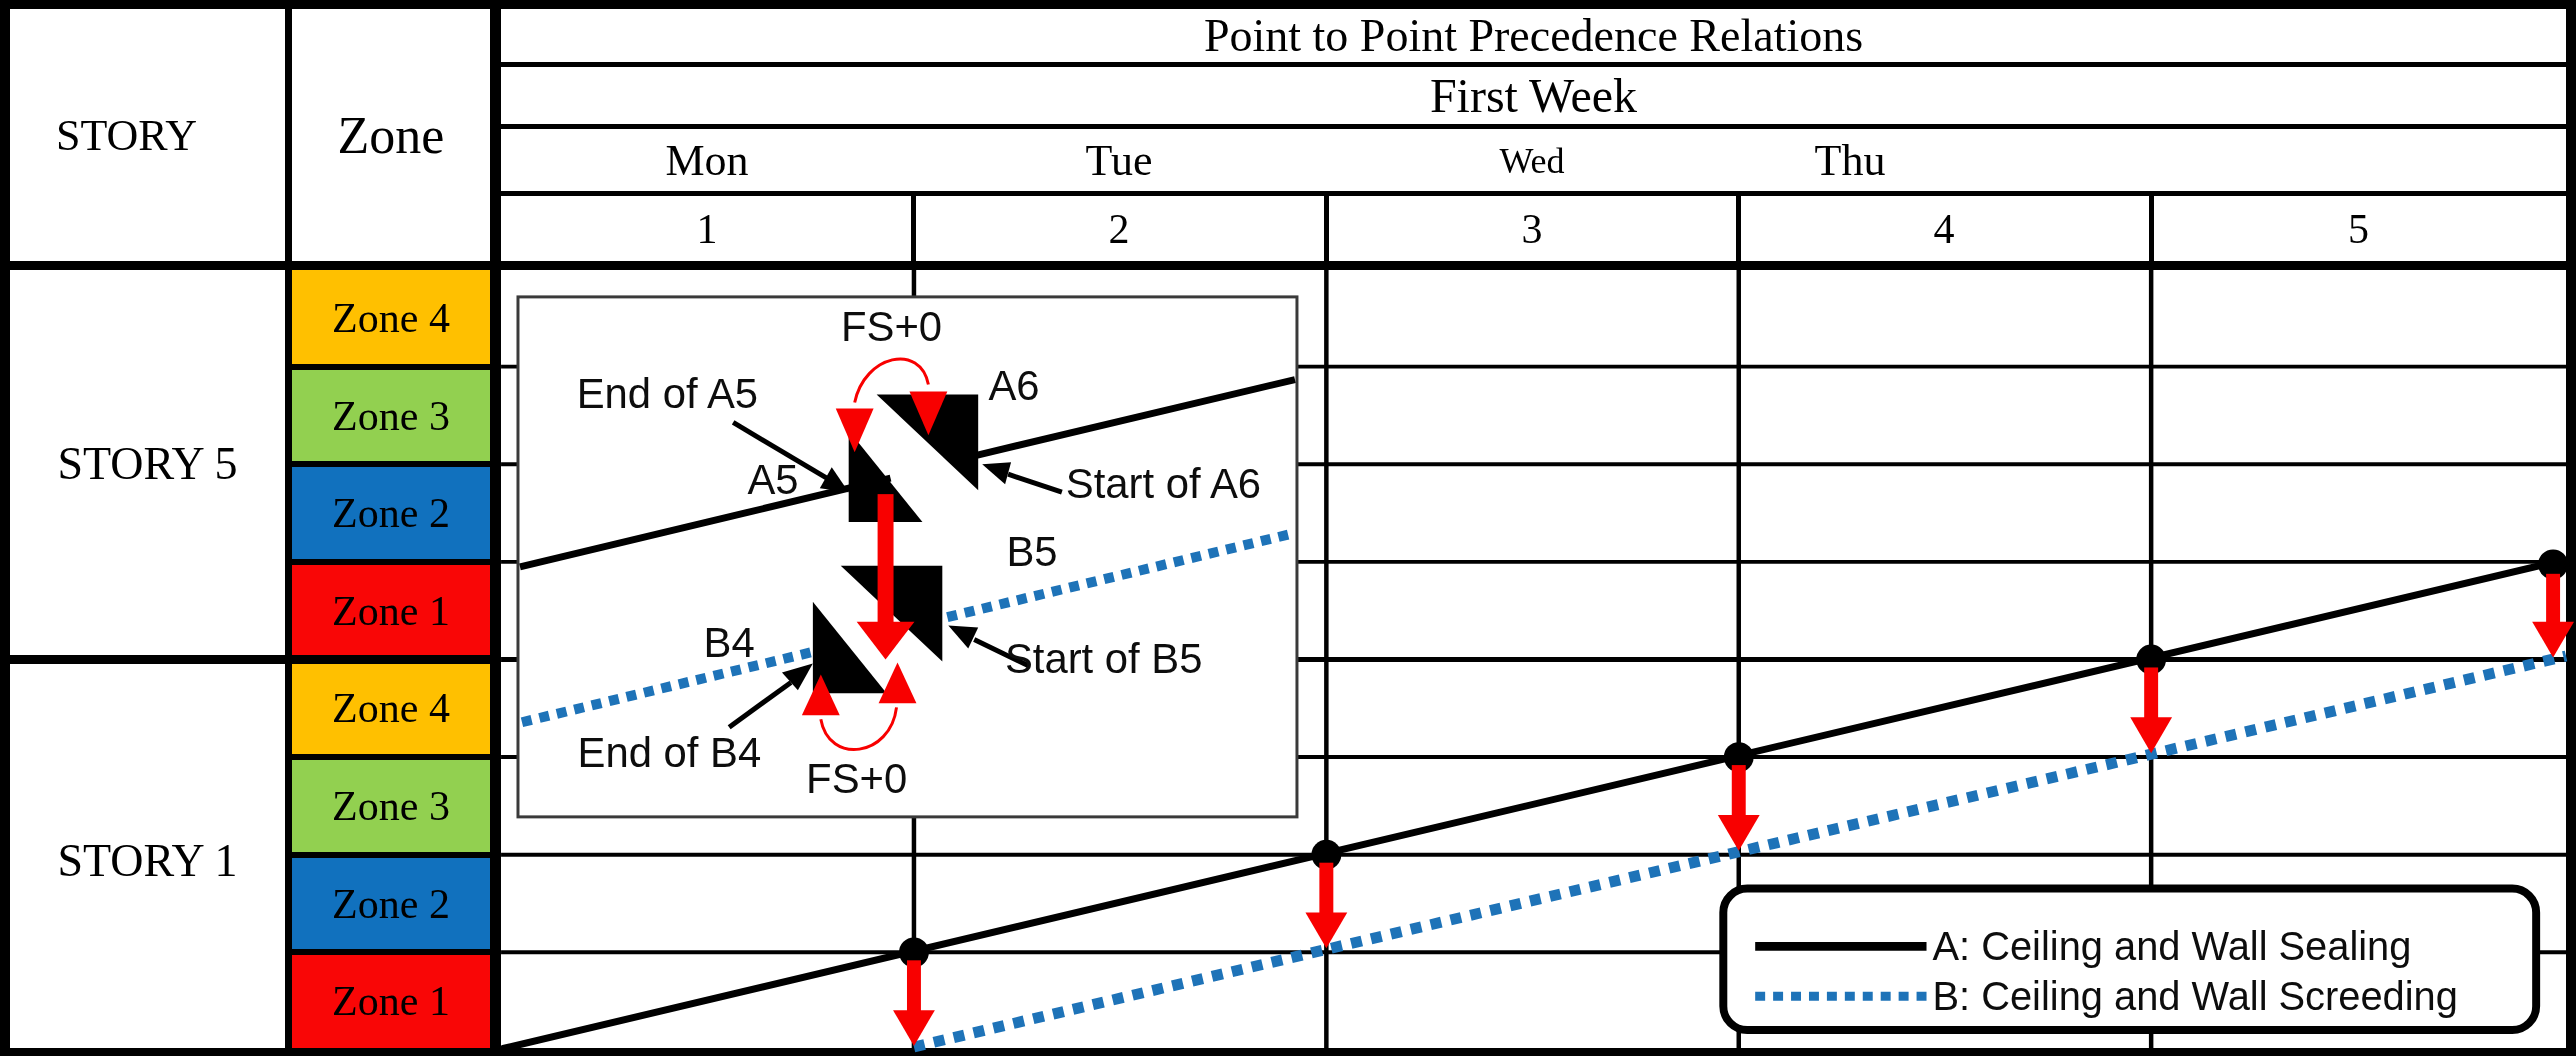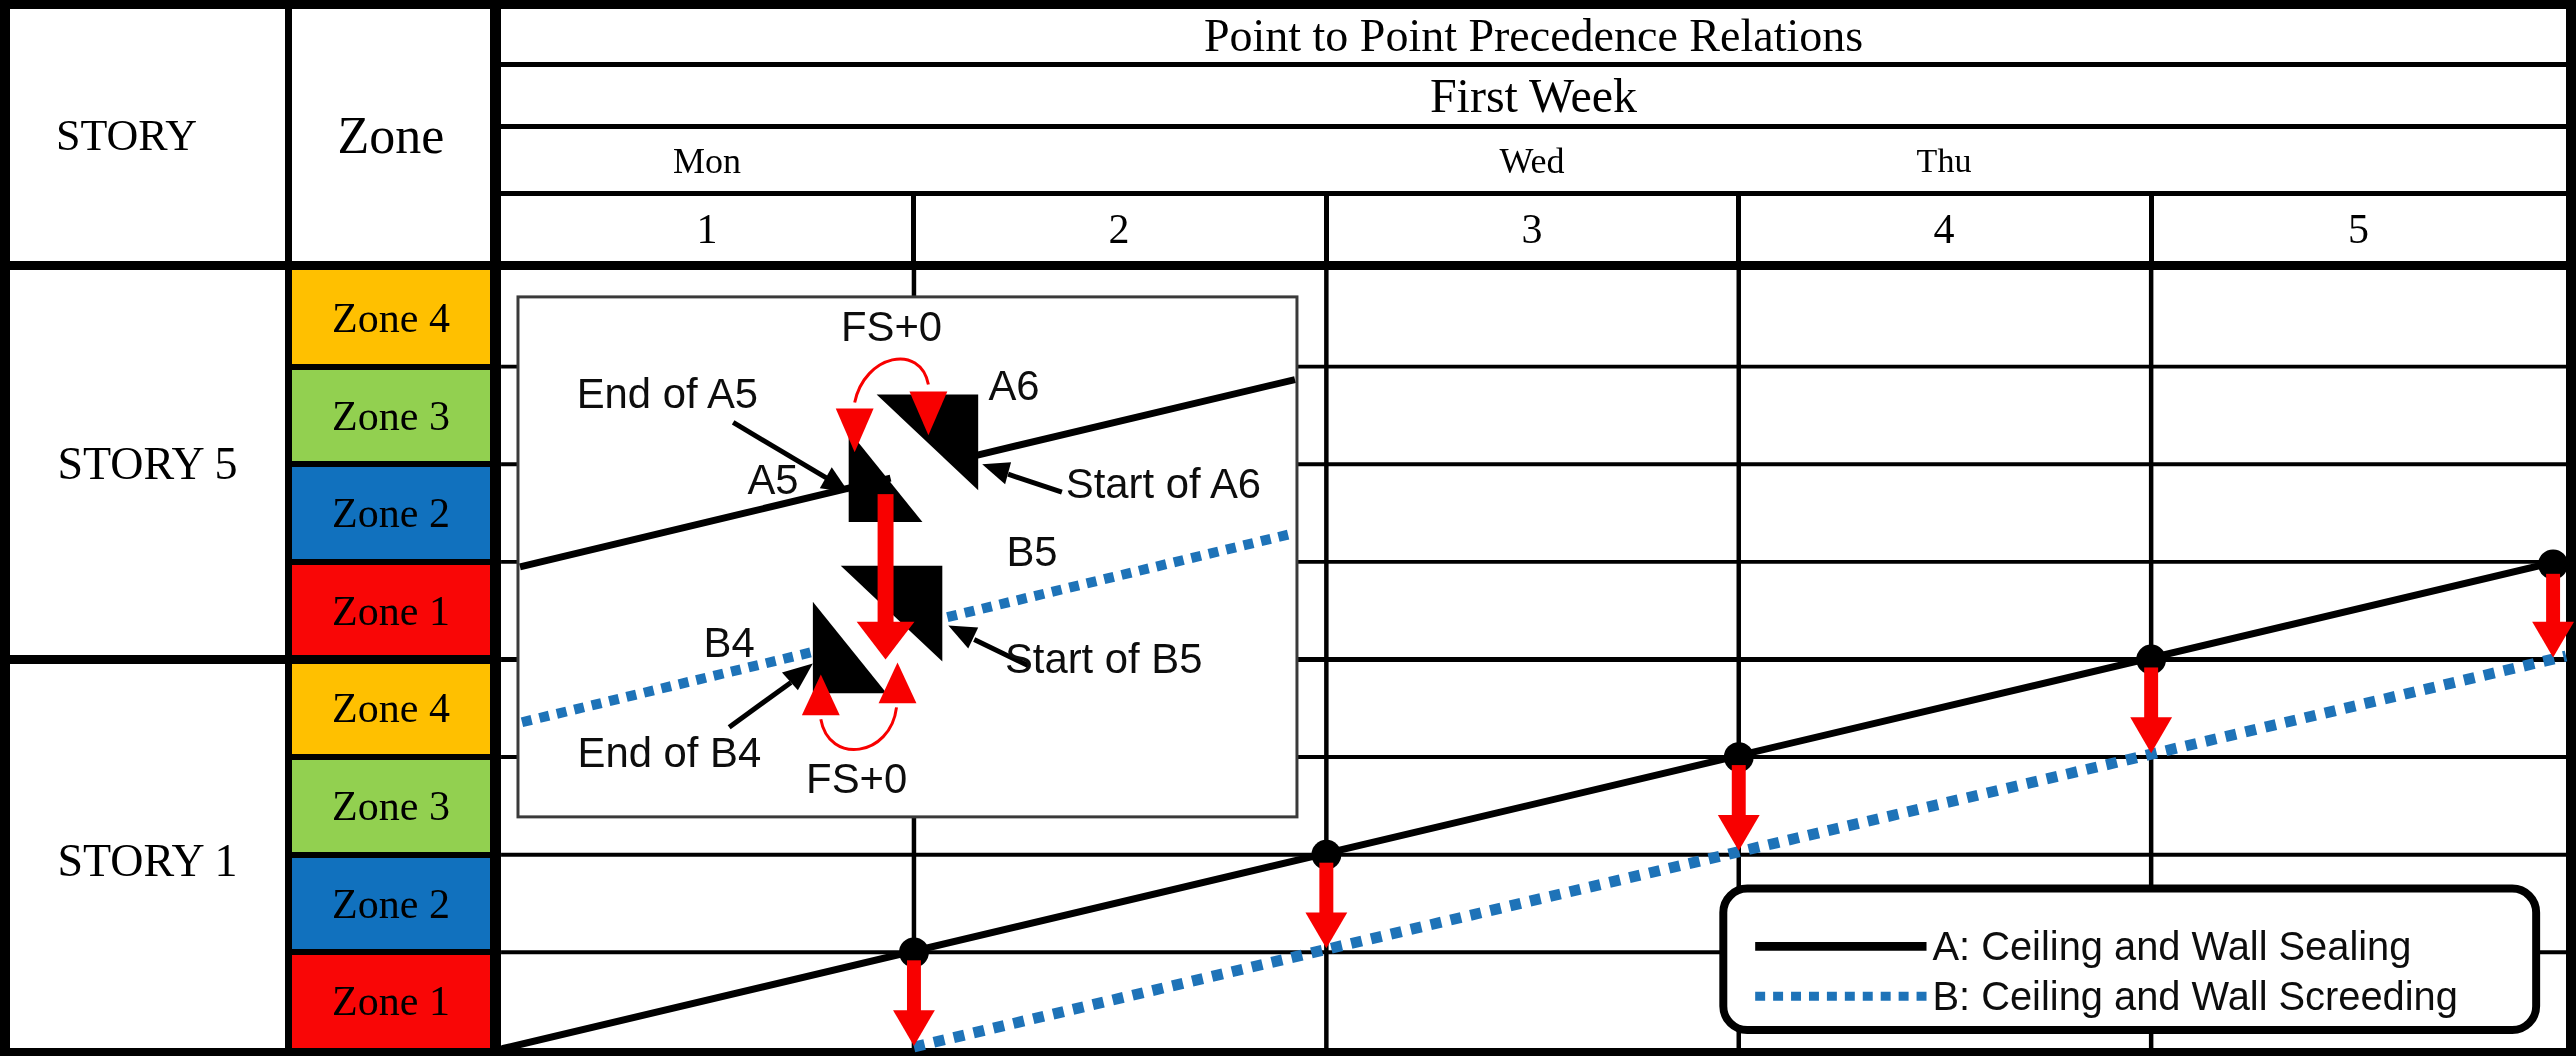--- a/index.html
+++ b/index.html
@@ -62,23 +62,24 @@
   <div class="bar" style="left:285px;top:559px;width:216px;height:6px"></div>
   <div class="bar" style="left:285px;top:754px;width:216px;height:6px"></div>
   <div class="bar" style="left:285px;top:852px;width:216px;height:6px"></div>
   <div class="bar" style="left:285px;top:949px;width:216px;height:6px"></div>
 
   <div class="cell serif" style="left:10px;top:9px;width:233px;height:252px;font-size:44px">STORY</div>
   <div class="cell serif" style="left:292px;top:9px;width:198px;height:252px;font-size:52px">Zone</div>
   <div class="cell serif" style="left:501px;top:9px;width:2065px;height:53px;font-size:46px">Point to Point Precedence Relations</div>
   <div class="cell serif" style="left:501px;top:67px;width:2065px;height:57px;font-size:48px">First Week</div>
 
-  <div class="cell serif" style="left:501px;top:129px;width:412px;height:63px;font-size:36px">Mon</div>
+  <div class="cell serif" style="left:501px;top:129px;width:412px;height:63px;font-size:44px">Mon</div>
+  <div class="cell serif" style="left:913px;top:129px;width:412px;height:63px;font-size:44px">Tue</div>
   <div class="cell serif" style="left:1326px;top:129px;width:412px;height:63px;font-size:36px">Wed</div>
-  <div class="cell serif" style="left:1738px;top:129px;width:412px;height:63px;font-size:34px">Thu</div>
+  <div class="cell serif" style="left:1644px;top:129px;width:412px;height:63px;font-size:44px">Thu</div>
 
   <div class="cell serif" style="left:501px;top:196px;width:412px;height:65px;font-size:42px">1</div>
   <div class="cell serif" style="left:913px;top:196px;width:412px;height:65px;font-size:42px">2</div>
   <div class="cell serif" style="left:1326px;top:196px;width:412px;height:65px;font-size:42px">3</div>
   <div class="cell serif" style="left:1738px;top:196px;width:412px;height:65px;font-size:42px">4</div>
   <div class="cell serif" style="left:2151px;top:196px;width:415px;height:65px;font-size:42px">5</div>
 
   <div class="cell serif" style="left:10px;top:270px;width:275px;height:386px;font-size:46px">STORY 5</div>
   <div class="cell serif" style="left:10px;top:668px;width:275px;height:384px;font-size:46px">STORY 1</div>
 

